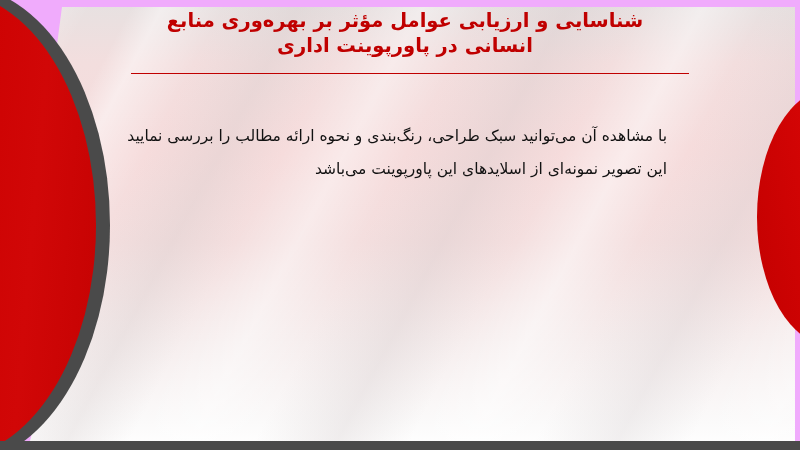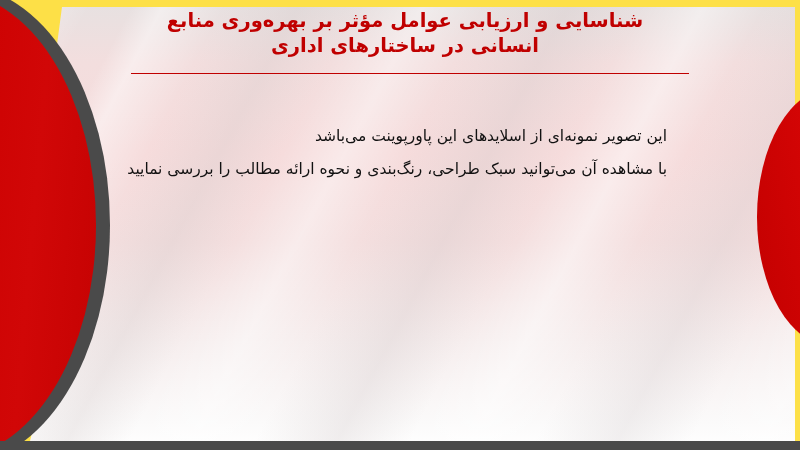--- a/index.html
+++ b/index.html
@@ -1,18 +1,18 @@
 <!DOCTYPE html>
 <html><head>
 <meta charset="utf-8">
 <style>
   html,body{margin:0;padding:0;background:#3f3f3f;}
   #slide{
     position:relative;width:800px;height:450px;overflow:hidden;
-    background:#fde047;
+    background:#f0abfc;
     font-family:"DejaVu Sans","Liberation Sans",sans-serif;
   }
 
   
   #panel{
     position:absolute;left:0;top:0;width:800px;height:450px;
     background:
       linear-gradient(118deg,
         rgba(255,255,255,0.55) 0%,
         rgba(255,255,255,0.0) 9%,
@@ -95,25 +95,25 @@
   <div id="panel"></div>
   <div id="panel-edge"></div>
 
   <div id="left-ring"></div>
   <div id="left-ellipse"></div>
 
   <div id="right-ellipse"></div>
 
   <div id="title-block">
     <div class="title-line">شناسایی و ارزیابی عوامل مؤثر بر بهره‌وری منابع</div>
-    <div class="title-line">انسانی در ساختارهای اداری</div>
+    <div class="title-line">انسانی در پاورپوینت اداری</div>
   </div>
 
   <div id="title-rule"></div>
 
   <div id="body-block">
+    <div class="body-line">با مشاهده آن می‌توانید سبک طراحی، رنگ‌بندی و نحوه ارائه مطالب را بررسی نمایید</div>
     <div class="body-line">این تصویر نمونه‌ای از اسلایدهای این پاورپوینت می‌باشد</div>
-    <div class="body-line">با مشاهده آن می‌توانید سبک طراحی، رنگ‌بندی و نحوه ارائه مطالب را بررسی نمایید</div>
   </div>
 
   <div id="bottom-band"></div>
 
 </div>
 
 </body></html>

